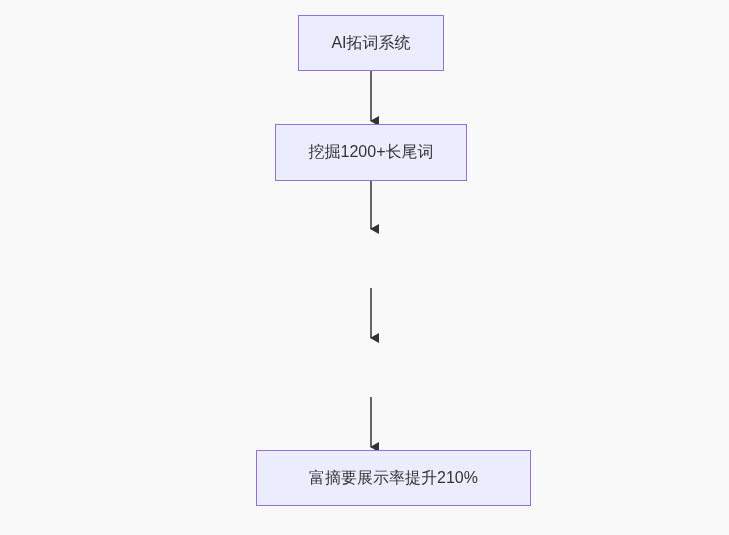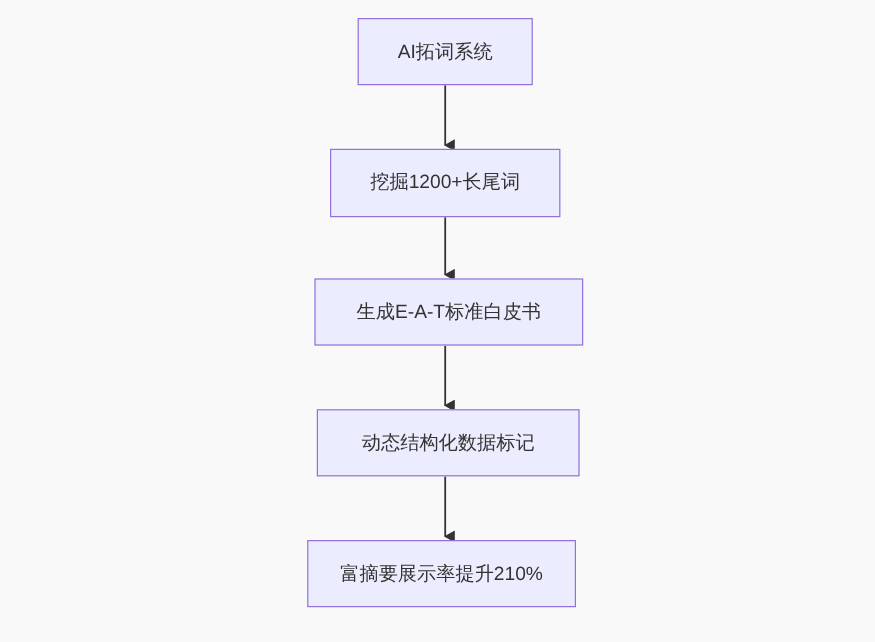--- a/index.html
+++ b/index.html
@@ -29,21 +29,21 @@
     align-items: center;
     justify-content: center;
     text-align: center;
     white-space: nowrap;
   }
   
   .node-1 { left: 298px; top: 15px;  width: 146px; height: 56px; }
   .node-2 { left: 275px; top: 124px; width: 192px; height: 57px; justify-content: center; }
   .node-3 { left: 262px; top: 232px; width: 224px; height: 56px; }
   .node-4 { left: 264px; top: 341px; width: 219px; height: 56px; }
-  .node-5 { left: 256px; top: 450px; width: 224px; height: 56px; }
+  .node-5 { left: 256px; top: 450px; width: 275px; height: 56px; }
   .edges {
     position: absolute;
     left: 0;
     top: 0;
     width: 729px;
     height: 535px;
     pointer-events: none;
   }
 </style>
 </head>
@@ -64,25 +64,19 @@
   </svg>
 
   <div class="node node-1">
     <span>AI拓词系统</span>
   </div>
 
   <div class="node node-2">
     <span>挖掘1200+长尾词</span>
   </div>
 
-  <div class="node node-3">
-    <span>生成E-A-T标准白皮书</span>
-  </div>
 
-  <div class="node node-4">
-    <span>动态结构化数据标记</span>
-  </div>
 
   <div class="node node-5">
     <span>富摘要展示率提升210%</span>
   </div>
 
 </div>
 
 </body></html>

